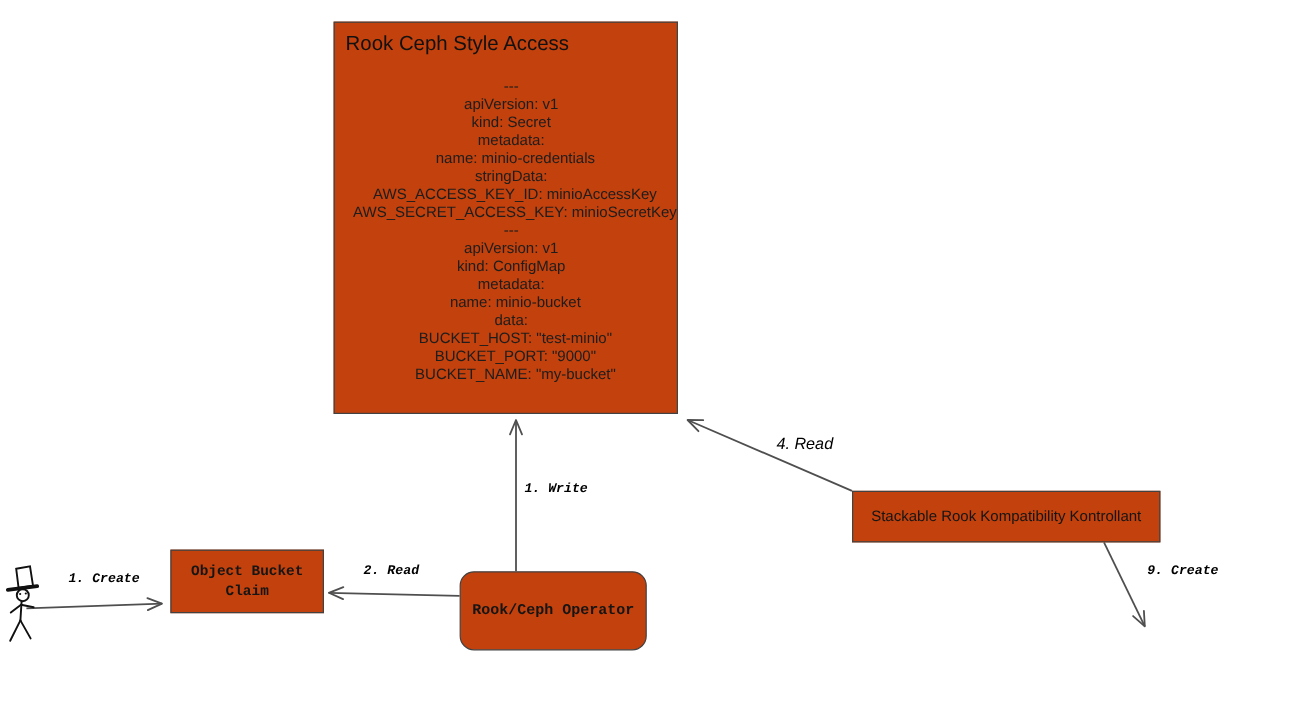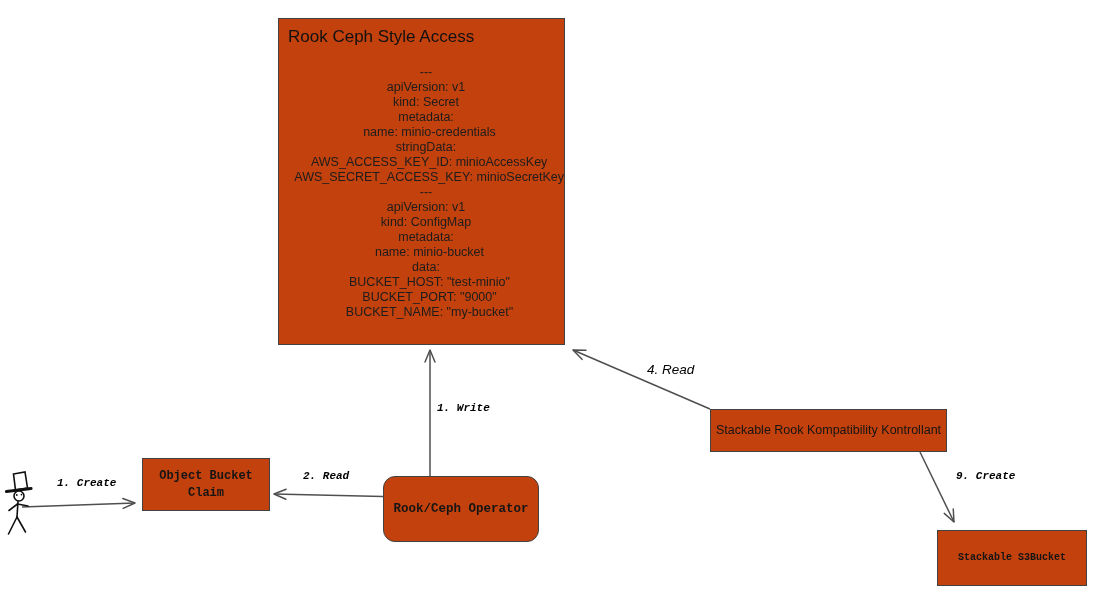--- a/index.html
+++ b/index.html
@@ -37,21 +37,21 @@
   }
   #node-object-bucket-claim{
     left:142px;top:458px;width:128px;height:53px;
     font-size:12px;font-weight:700;
   }
   #node-rook-ceph-operator{
     left:383px;top:476px;width:156px;height:66px;
     font-size:12.5px;font-weight:700;white-space:nowrap;border-radius:12px;
   }
   #node-stackable-kontrollant{
-    left:710px;top:409px;width:237px;height:43px;
+    left:710px;top:409px;width:257px;height:43px;
     font-size:12.5px;white-space:nowrap;
   }
   #node-stackable-s3bucket{
     left:937px;top:530px;width:150px;height:56px;
     font-size:10px;font-weight:700;white-space:nowrap;
   }
   .edge-label{
     position:absolute;
     font-size:11px;font-weight:600;
     color:#000000;white-space:nowrap;font-style:italic;
@@ -120,23 +120,20 @@
   </div>
 
   <div class="node mono" id="node-rook-ceph-operator">
     <span class="node-label">Rook/Ceph Operator</span>
   </div>
 
   <div class="node" id="node-stackable-kontrollant">
     <span class="node-label">Stackable Rook Kompatibility Kontrollant</span>
   </div>
 
-  <div class="node mono" id="node-stackable-s3bucket">
-    <span class="node-label">Stackable S3Bucket</span>
-  </div>
 
   <div class="edge-label mono" id="edge-label-1">1. Create</div>
   <div class="edge-label mono" id="edge-label-2">2. Read</div>
   <div class="edge-label mono" id="edge-label-3">1. Write</div>
   <div class="edge-label" id="edge-label-4">4. Read</div>
   <div class="edge-label mono" id="edge-label-5">9. Create</div>
 
 </div>
 
 </body></html>

